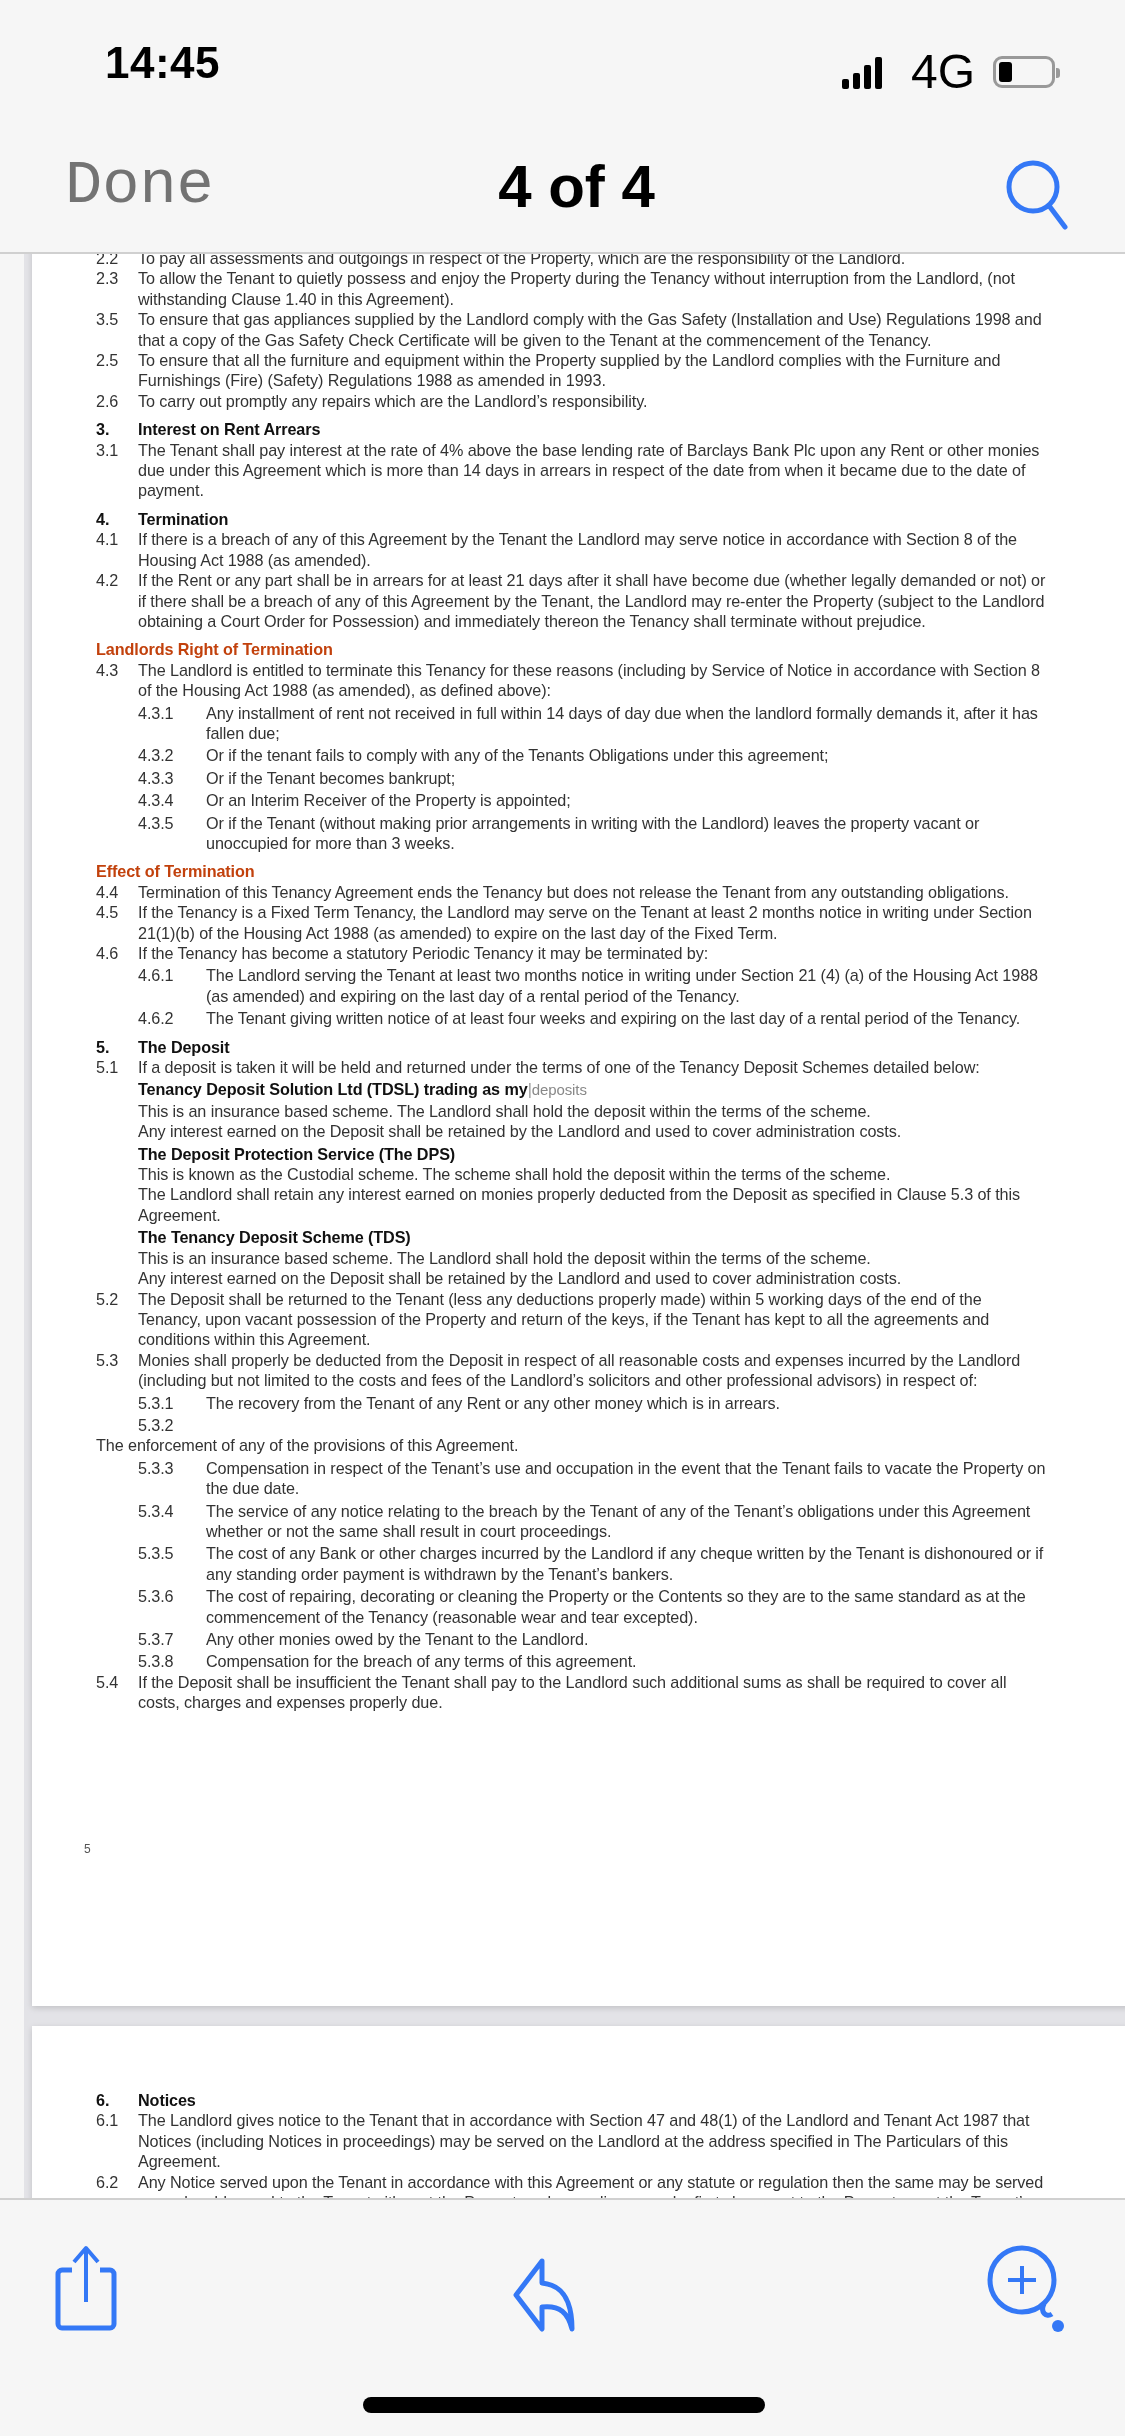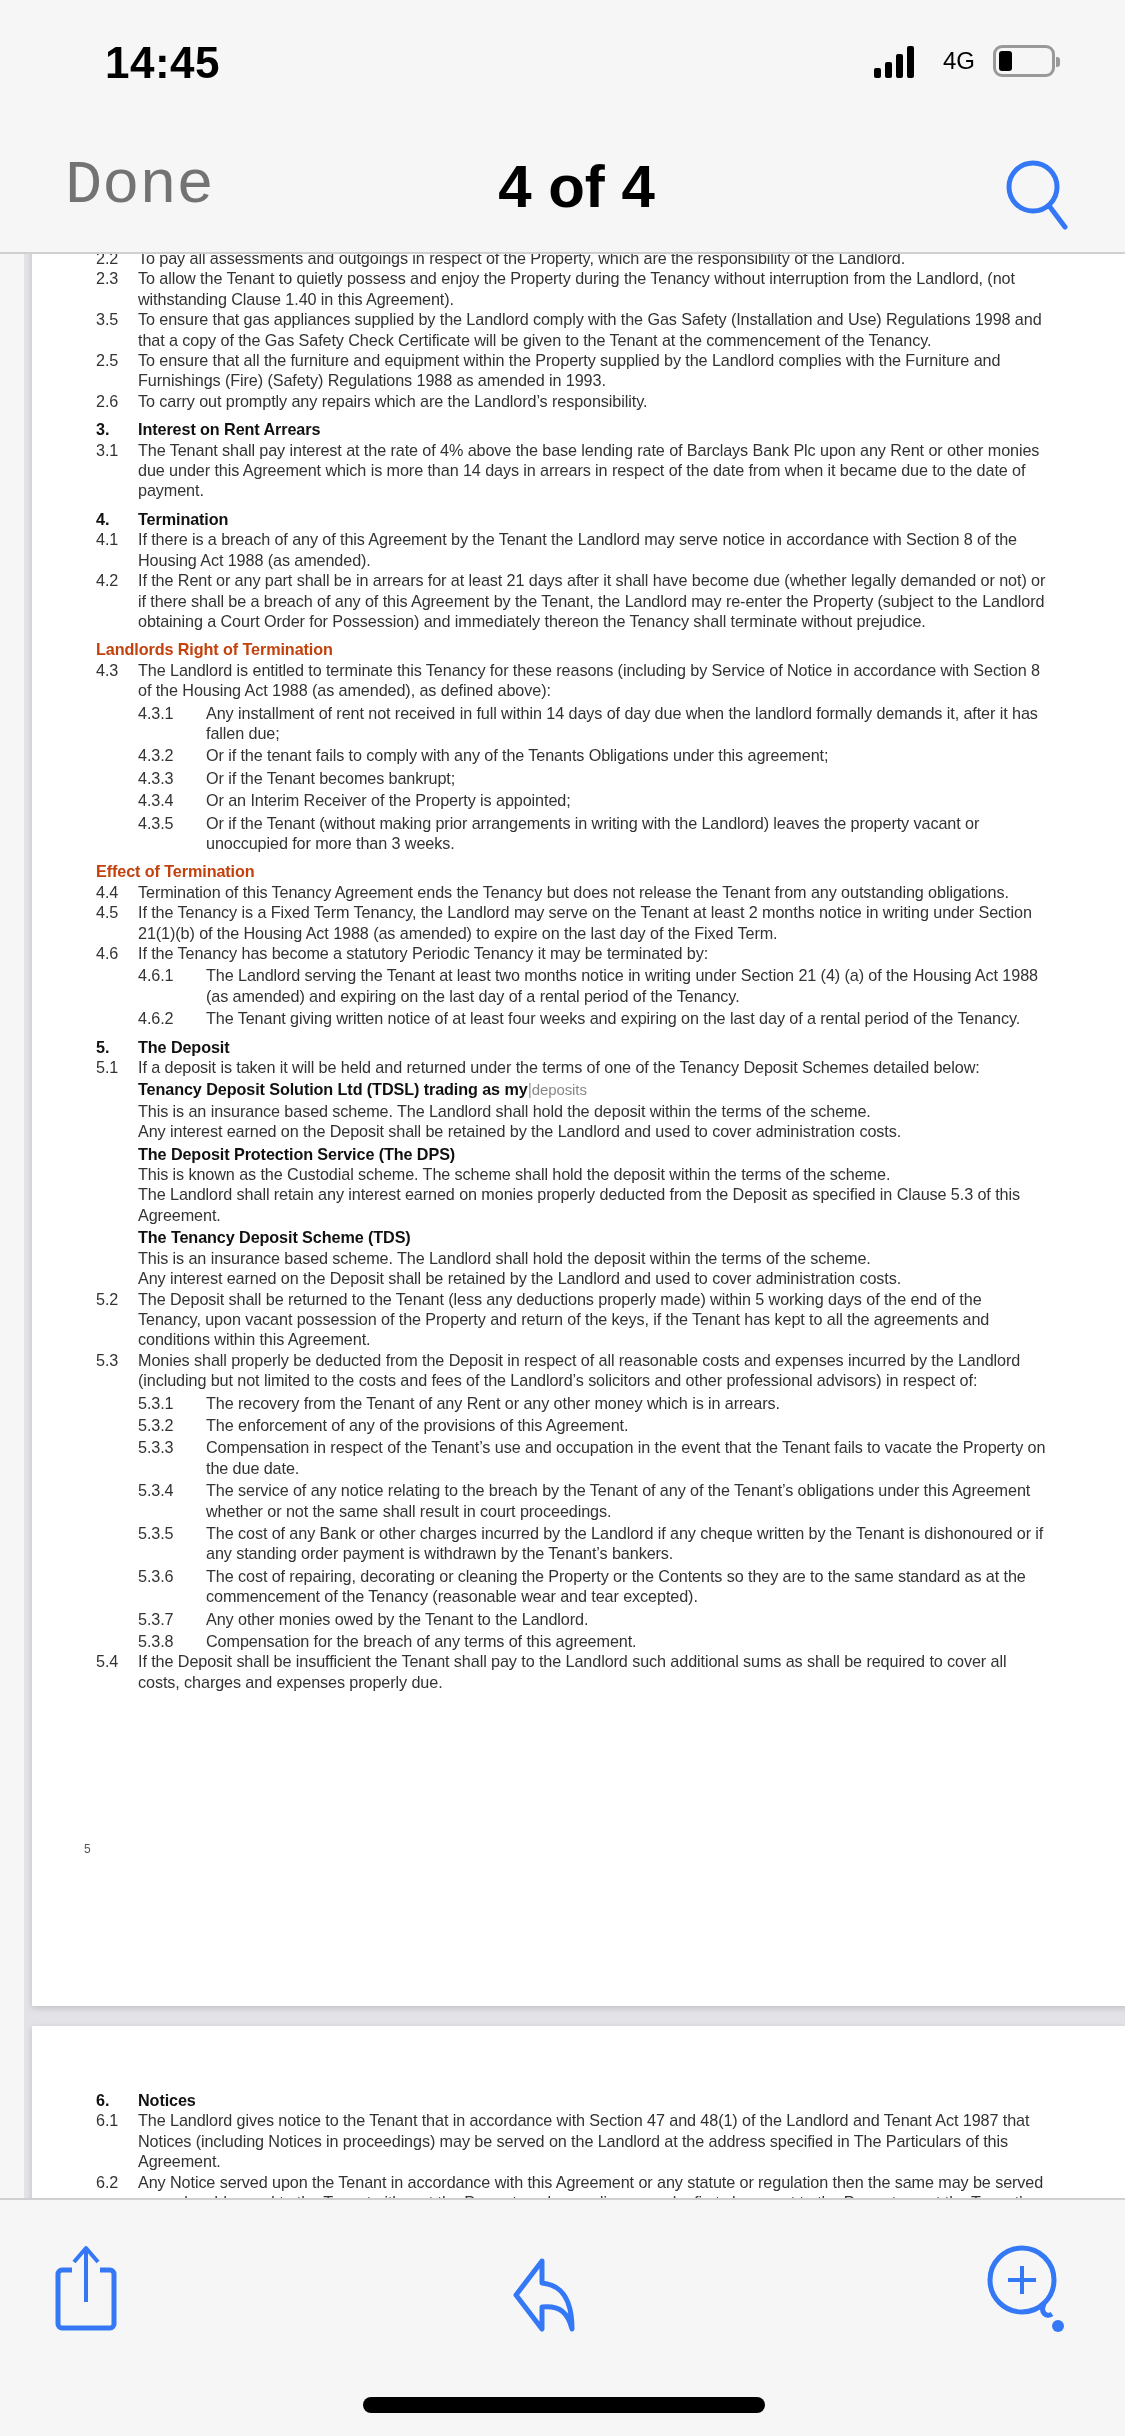--- a/index.html
+++ b/index.html
@@ -5,21 +5,21 @@
   * { box-sizing: border-box; margin: 0; padding: 0; }
   html, body { width: 1125px; height: 2436px; overflow: hidden; background: #f6f6f6; }
   body { position: relative; font-family: "Liberation Sans", sans-serif; color: #000; }
 
   
   .status-bar { position: absolute; top: 0; left: 0; width: 1125px; height: 130px; background: #f6f6f6; }
   .time { position: absolute; left: 105px; top: 38px; font-size: 44px; font-weight: bold; letter-spacing: 0.5px; }
   .status-right { position: absolute; right: 70px; top: 44px; display: flex; align-items: center; gap: 10px; }
   .signal { display: flex; align-items: flex-end; gap: 4px; height: 34px; }
   .signal span { display: block; width: 7px; background: #000; border-radius: 2px; }
-  .network { font-size: 24px; font-weight: normal; margin-left: 19px; }
+  .network { font-size: 48px; font-weight: normal; margin-left: 19px; }
   .battery { position: relative; width: 62px; height: 32px; border: 3px solid #999; border-radius: 9px; margin-left: 8px; }
   .battery .level { position: absolute; left: 3px; top: 3px; bottom: 3px; width: 13px; background: #000; border-radius: 3px; }
   .battery .cap { position: absolute; right: -8px; top: 9px; width: 4px; height: 10px; background: #999; border-radius: 0 3px 3px 0; }
 
   
   .nav-bar { position: absolute; top: 130px; left: 0; width: 1125px; height: 124px; background: #f6f6f6; border-bottom: 2px solid #d0d0d0; z-index: 5; }
   .done-btn { position: absolute; left: 50px; top: 20px; font-size: 62px; color: #737373; background: none; border: none; font-family: Liberation Mono, monospace; cursor: pointer; margin-left: 15px; }
   .page-indicator { position: absolute; left: 0; right: 0; top: 22px; text-align: center; font-size: 60px; font-weight: bold; margin-left: 28px; }
   .search-btn { position: absolute; right: 52px; top: 25px; width: 70px; height: 80px; cursor: pointer; }
 
@@ -222,21 +222,21 @@
           <div class="row">
             <span class="num">5.3</span>
             <span class="txt">Monies shall properly be deducted from the Deposit in respect of all reasonable costs and expenses incurred by the Landlord (including but not limited to the costs and fees of the Landlord’s solicitors and other professional advisors) in respect of:</span>
           </div>
         </div>
       <div id="s53-sub">
           <div class="row" style="margin-top: 2px; justify-content: center;">
             <span class="subnum">5.3.1</span>
             <span class="txt">The recovery from the Tenant of any Rent or any other money which is in arrears.</span>
           </div>
-          <div class="row" style="margin-top: 2px;">
+          <div class="row" style="margin-top: 2px; flex-direction: column;">
             <span class="subnum">5.3.2</span>
             <span class="txt">The enforcement of any of the provisions of this Agreement.</span>
           </div>
           <div class="row" style="margin-top: 2px;">
             <span class="subnum">5.3.3</span>
             <span class="txt">Compensation in respect of the Tenant’s use and occupation in the event that the Tenant fails to vacate the Property on the due date.</span>
           </div>
           <div class="row" style="margin-top: 2px;">
             <span class="subnum">5.3.4</span>
             <span class="txt">The service of any notice relating to the breach by the Tenant of any of the Tenant’s obligations under this Agreement whether or not the same shall result in court proceedings.</span>

